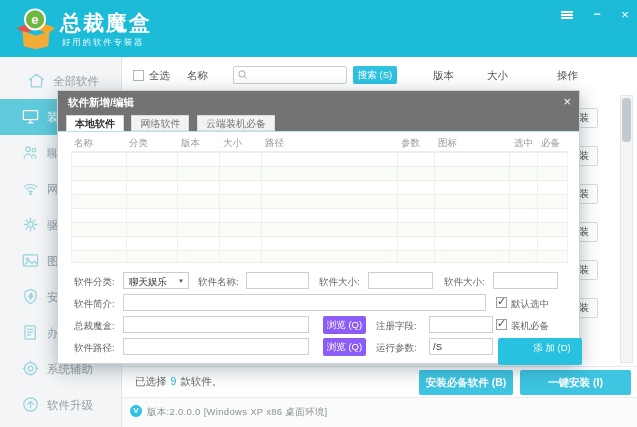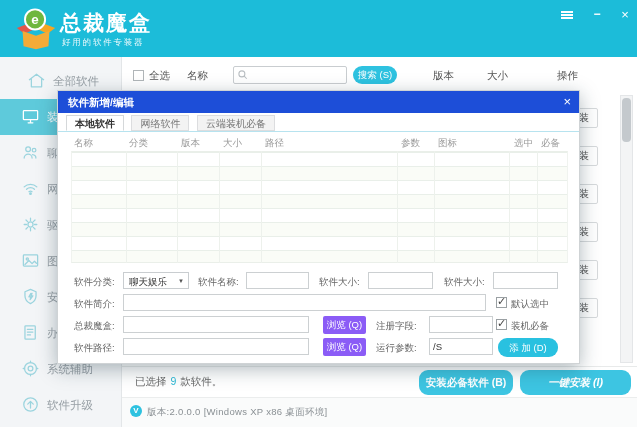--- a/index.html
+++ b/index.html
@@ -29,45 +29,45 @@
   .side-item.active svg.ic{stroke:#fff;}
 
   
   .tb-lbl{top:69px;font-size:10.5px;color:#555;}
   .cb{width:11px;height:11px;background:#fff;border:1px solid #b0b5b8;box-sizing:border-box;}
   .cb-all{left:133px;top:70px;}
   .search-box{left:233px;top:66px;width:114px;height:18px;background:#fff;border:1px solid #c9cdd0;border-radius:2px;box-sizing:border-box;}
   .search-box input{position:absolute;left:18px;top:1px;width:92px;height:14px;border:0;outline:0;font-size:9.5px;color:#555;background:transparent;font-family:inherit;}
   .search-box input::placeholder{color:#b9bec2;}
   .search-ic{position:absolute;left:3px;top:2px;}
-  .btn-cy{background:#2ec2e0;color:#fff;text-align:center;border-radius:9px;cursor:pointer;}
+  .btn-cy{background:#2ec2e0;color:#fff;text-align:center;border-radius:2px;cursor:pointer;}
   .search-btn{left:353px;top:66px;width:44px;height:18px;font-size:9.5px;line-height:18px;}
 
   
   .stub{left:570px;width:28px;height:20px;background:#fff;border:1px solid #d7dadc;border-radius:2px;box-sizing:border-box;
         font-size:10px;color:#555;text-align:center;line-height:18px;cursor:pointer;}
   .vscroll{left:620px;top:95px;width:13px;height:268px;background:#f3f4f5;border:1px solid #e4e6e8;box-sizing:border-box;}
   .vthumb{position:absolute;left:1px;top:2px;width:9px;height:44px;background:#c4c9cd;border-radius:4px;cursor:pointer;}
 
   
   .foot-bar{left:122px;top:366px;width:515px;height:31px;background:#fff;border-top:1px solid #e8eaea;box-sizing:border-box;}
   .sel-text{left:135px;top:375px;font-size:10.5px;color:#666;}
   .sel-count{color:#2bb8d4;padding:0 4px;}
   .foot-btn{top:370px;height:25px;font-size:10.5px;font-weight:bold;line-height:25px;background:#3dc5e2;}
   .btn-essential{left:419px;width:94px;}
-  .btn-onekey{left:520px;width:111px;font-style:italic;}
+  .btn-onekey{left:520px;width:111px;}
   .status-bar{left:122px;top:397px;width:515px;height:30px;background:#fafbfb;border-top:1px solid #ebeded;box-sizing:border-box;}
   .v-badge{left:130px;top:405px;width:12px;height:12px;border-radius:50%;background:#2ec2e0;color:#fff;
            font-size:8px;font-weight:bold;text-align:center;line-height:12px;}
   .ver-text{left:147px;top:406px;font-size:9.5px;color:#8a9094;letter-spacing:.3px;}
 
   
   .modal{left:57px;top:90px;width:523px;height:274px;background:#fff;border:1px solid #cfd3d5;box-sizing:border-box;
          box-shadow:0 5px 18px rgba(30,55,65,.35);}
-  .m-title-bar{position:absolute;left:0;top:0;width:100%;height:22px;background:#1d4ed8;}
+  .m-title-bar{position:absolute;left:0;top:0;width:100%;height:40px;background:#737373;}
   .m-title{position:absolute;left:10px;top:5px;font-size:10.5px;font-weight:bold;color:#fff;}
   .m-close{position:absolute;right:8px;top:3px;color:#fff;font-size:13px;cursor:pointer;}
   .tabs{position:absolute;left:8px;top:24px;height:16px;}
   .tab{display:inline-block;height:16px;line-height:15px;padding:0 8px;font-size:10px;margin-right:3px;cursor:pointer;
        background:#f3f3f3;border:1px solid #dcdddf;color:#777;box-sizing:border-box;vertical-align:top;}
   .tab.active{background:#fff;border:1px solid #d5d8da;border-bottom:1px solid #fff;color:#333;font-weight:bold;}
   .tab-line{position:absolute;left:0;top:40px;width:100%;height:1px;background:#b7e3ef;}
 
   .m-table{position:absolute;left:13px;top:46px;width:497px;height:126px;}
   .th{position:absolute;top:0;font-size:9.5px;color:#999;}
@@ -83,21 +83,21 @@
   .f-in{position:absolute;top:0;height:17px;border:1px solid #ccd0d2;background:#fff;box-sizing:border-box;
         font-size:9.5px;color:#333;padding:0 3px;outline:none;font-family:inherit;}
   .f-select{position:absolute;top:0;height:17px;border:1px solid #c9cdd0;background:#fff;box-sizing:border-box;cursor:pointer;}
   .f-select .val{position:absolute;left:5px;top:3px;font-size:9.5px;color:#333;}
   .f-select .arr{position:absolute;right:4px;top:5px;font-size:6px;color:#555;}
   .btn-gray{position:absolute;top:0;height:18px;background:#8b5cf6;color:#fff;font-size:9.5px;line-height:18px;
             text-align:center;border-radius:2px;cursor:pointer;}
   .chk{position:absolute;top:3px;width:11px;height:11px;background:#fff;border:1px solid #9aa0a3;box-sizing:border-box;cursor:pointer;}
   .chk .tick{position:absolute;left:0px;top:-3px;font-size:11px;font-weight:bold;color:#444;}
   .chk-lbl{position:absolute;top:4px;font-size:9.5px;color:#666;}
-  .add-btn{position:absolute;left:440px;top:0;width:60px;height:19px;font-size:9.5px;line-height:19px;background:#29c1e0;}
+  .add-btn{position:absolute;left:440px;top:0;width:60px;height:27px;font-size:9.5px;line-height:19px;background:#29c1e0;padding-left:24px;}
 </style>
 </head>
 <body>
 
 <div class="abs app-header">
   <svg class="abs logo-svg" width="46" height="46" viewBox="0 0 48 48">
     <polygon points="4,23 17,18 25,23 12,29" fill="#e2574c"></polygon>
     <polygon points="44,23 31,18 23,23 36,29" fill="#f5a623"></polygon>
     <polygon points="10,26 24,31 38,26 37,42 24,45 11,42" fill="#f3ab38"></polygon>
     <circle cx="23" cy="14" r="10.5" fill="#6fb73e" stroke="#fff" stroke-width="2"></circle>

